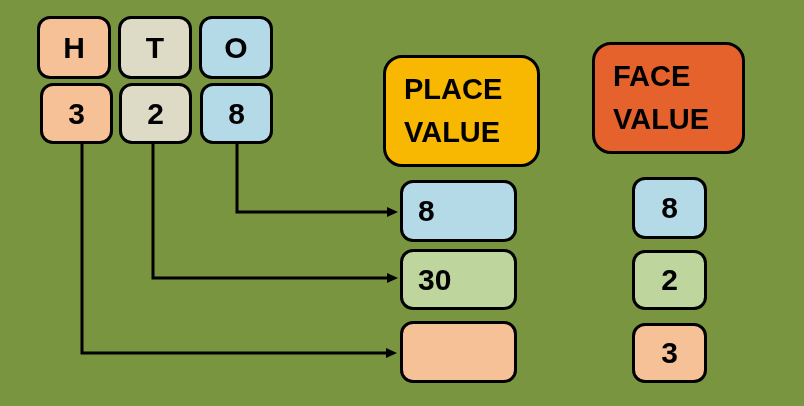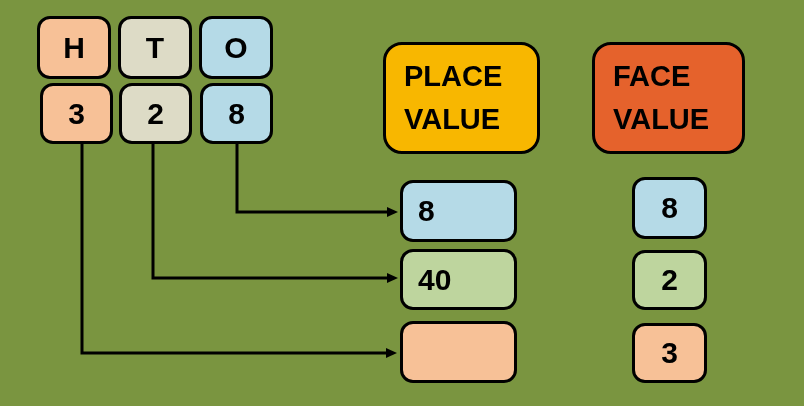--- a/index.html
+++ b/index.html
@@ -94,35 +94,35 @@
   <div class="box r-sm c-peach grid-letter" style="left:40px;top:83px;width:73px;height:61px;">
     <span>3</span>
   </div>
   <div class="box r-sm c-tan grid-letter" style="left:119px;top:83px;width:73px;height:61px;">
     <span>2</span>
   </div>
   <div class="box r-sm c-blue grid-letter" style="left:200px;top:83px;width:73px;height:61px;">
     <span>8</span>
   </div>
 
-  <div class="box r-lg c-gold header-card" style="left:383px;top:42px;width:157px;height:112px;">
+  <div class="box r-lg c-gold header-card" style="left:383px;top:55px;width:157px;height:112px;">
     <span>PLACE</span>
     <span>VALUE</span>
   </div>
 
   <div class="box r-lg c-orange header-card" style="left:592px;top:42px;width:153px;height:112px;justify-content:center;">
     <span>FACE</span>
     <span>VALUE</span>
   </div>
 
   <div class="box r-sm c-blue value-cell left-text" style="left:400px;top:180px;width:117px;height:62px;">
     <span>8</span>
   </div>
   <div class="box r-sm c-green value-cell left-text" style="left:400px;top:249px;width:117px;height:61px;">
-    <span>40</span>
+    <span>30</span>
   </div>
   <div class="box r-sm c-peach value-cell left-text" style="left:400px;top:321px;width:117px;height:62px;">
     <span></span>
   </div>
 
   <div class="box r-sm c-blue value-cell" style="left:632px;top:177px;width:75px;height:62px;">
     <span>8</span>
   </div>
   <div class="box r-sm c-green value-cell" style="left:632px;top:250px;width:75px;height:60px;">
     <span>2</span>

